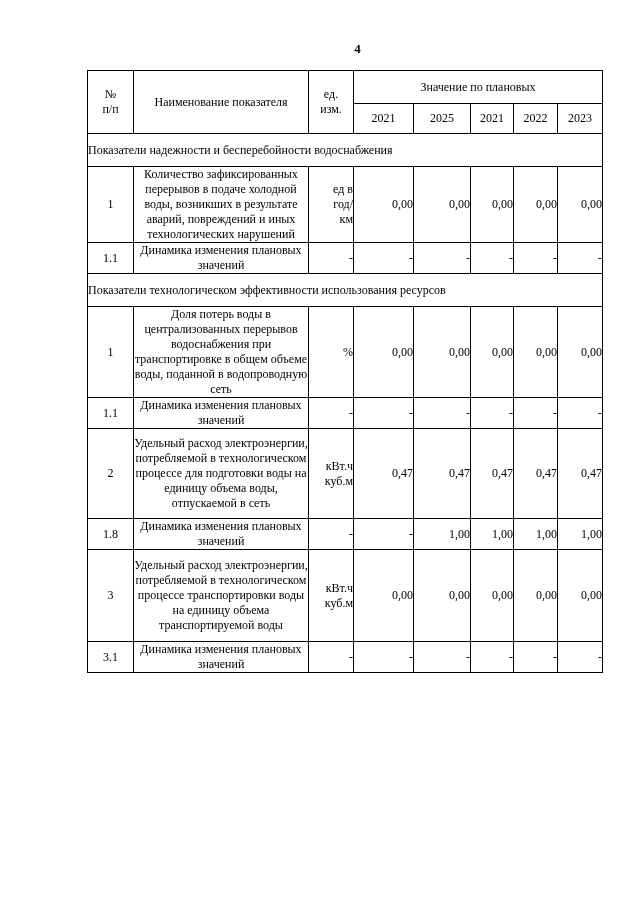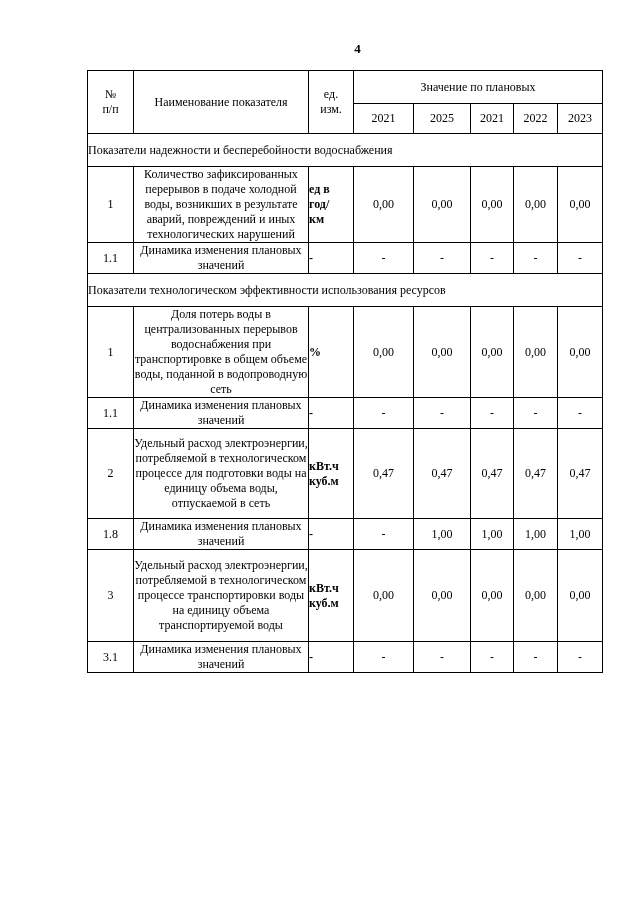--- a/index.html
+++ b/index.html
@@ -34,22 +34,22 @@
     line-height: 15px;
     color: #000000;
   }
   table.ind td {
     border: 1px solid #000000;
     padding: 0;
     overflow: hidden;
   }
   td.c-num   { text-align: center; vertical-align: middle; }
   td.c-name  { text-align: center; vertical-align: middle; padding: 0 2px 0 4px; }
-  td.c-unit  { text-align: left; vertical-align: middle; font-weight: bold; }
-  td.c-val   { text-align: center; vertical-align: middle; font-family: Liberation Serif, serif; }
+  td.c-unit  { text-align: right; vertical-align: middle; }
+  td.c-val   { text-align: right; vertical-align: middle; font-family: Liberation Serif, serif; }
   td.c-head  { text-align: center; vertical-align: middle; }
   td.section { vertical-align: middle; }
   .preline   { white-space: pre-line; }
   tr.h33 { height: 33px; }
   tr.h30 { height: 30px; }
   tr.h29 { height: 29px; }
   tr.h28 { height: 28px; }
   tr.h75 { height: 75px; }
   tr.h90 { height: 90px; }
   tr.h92 { height: 92px; }

